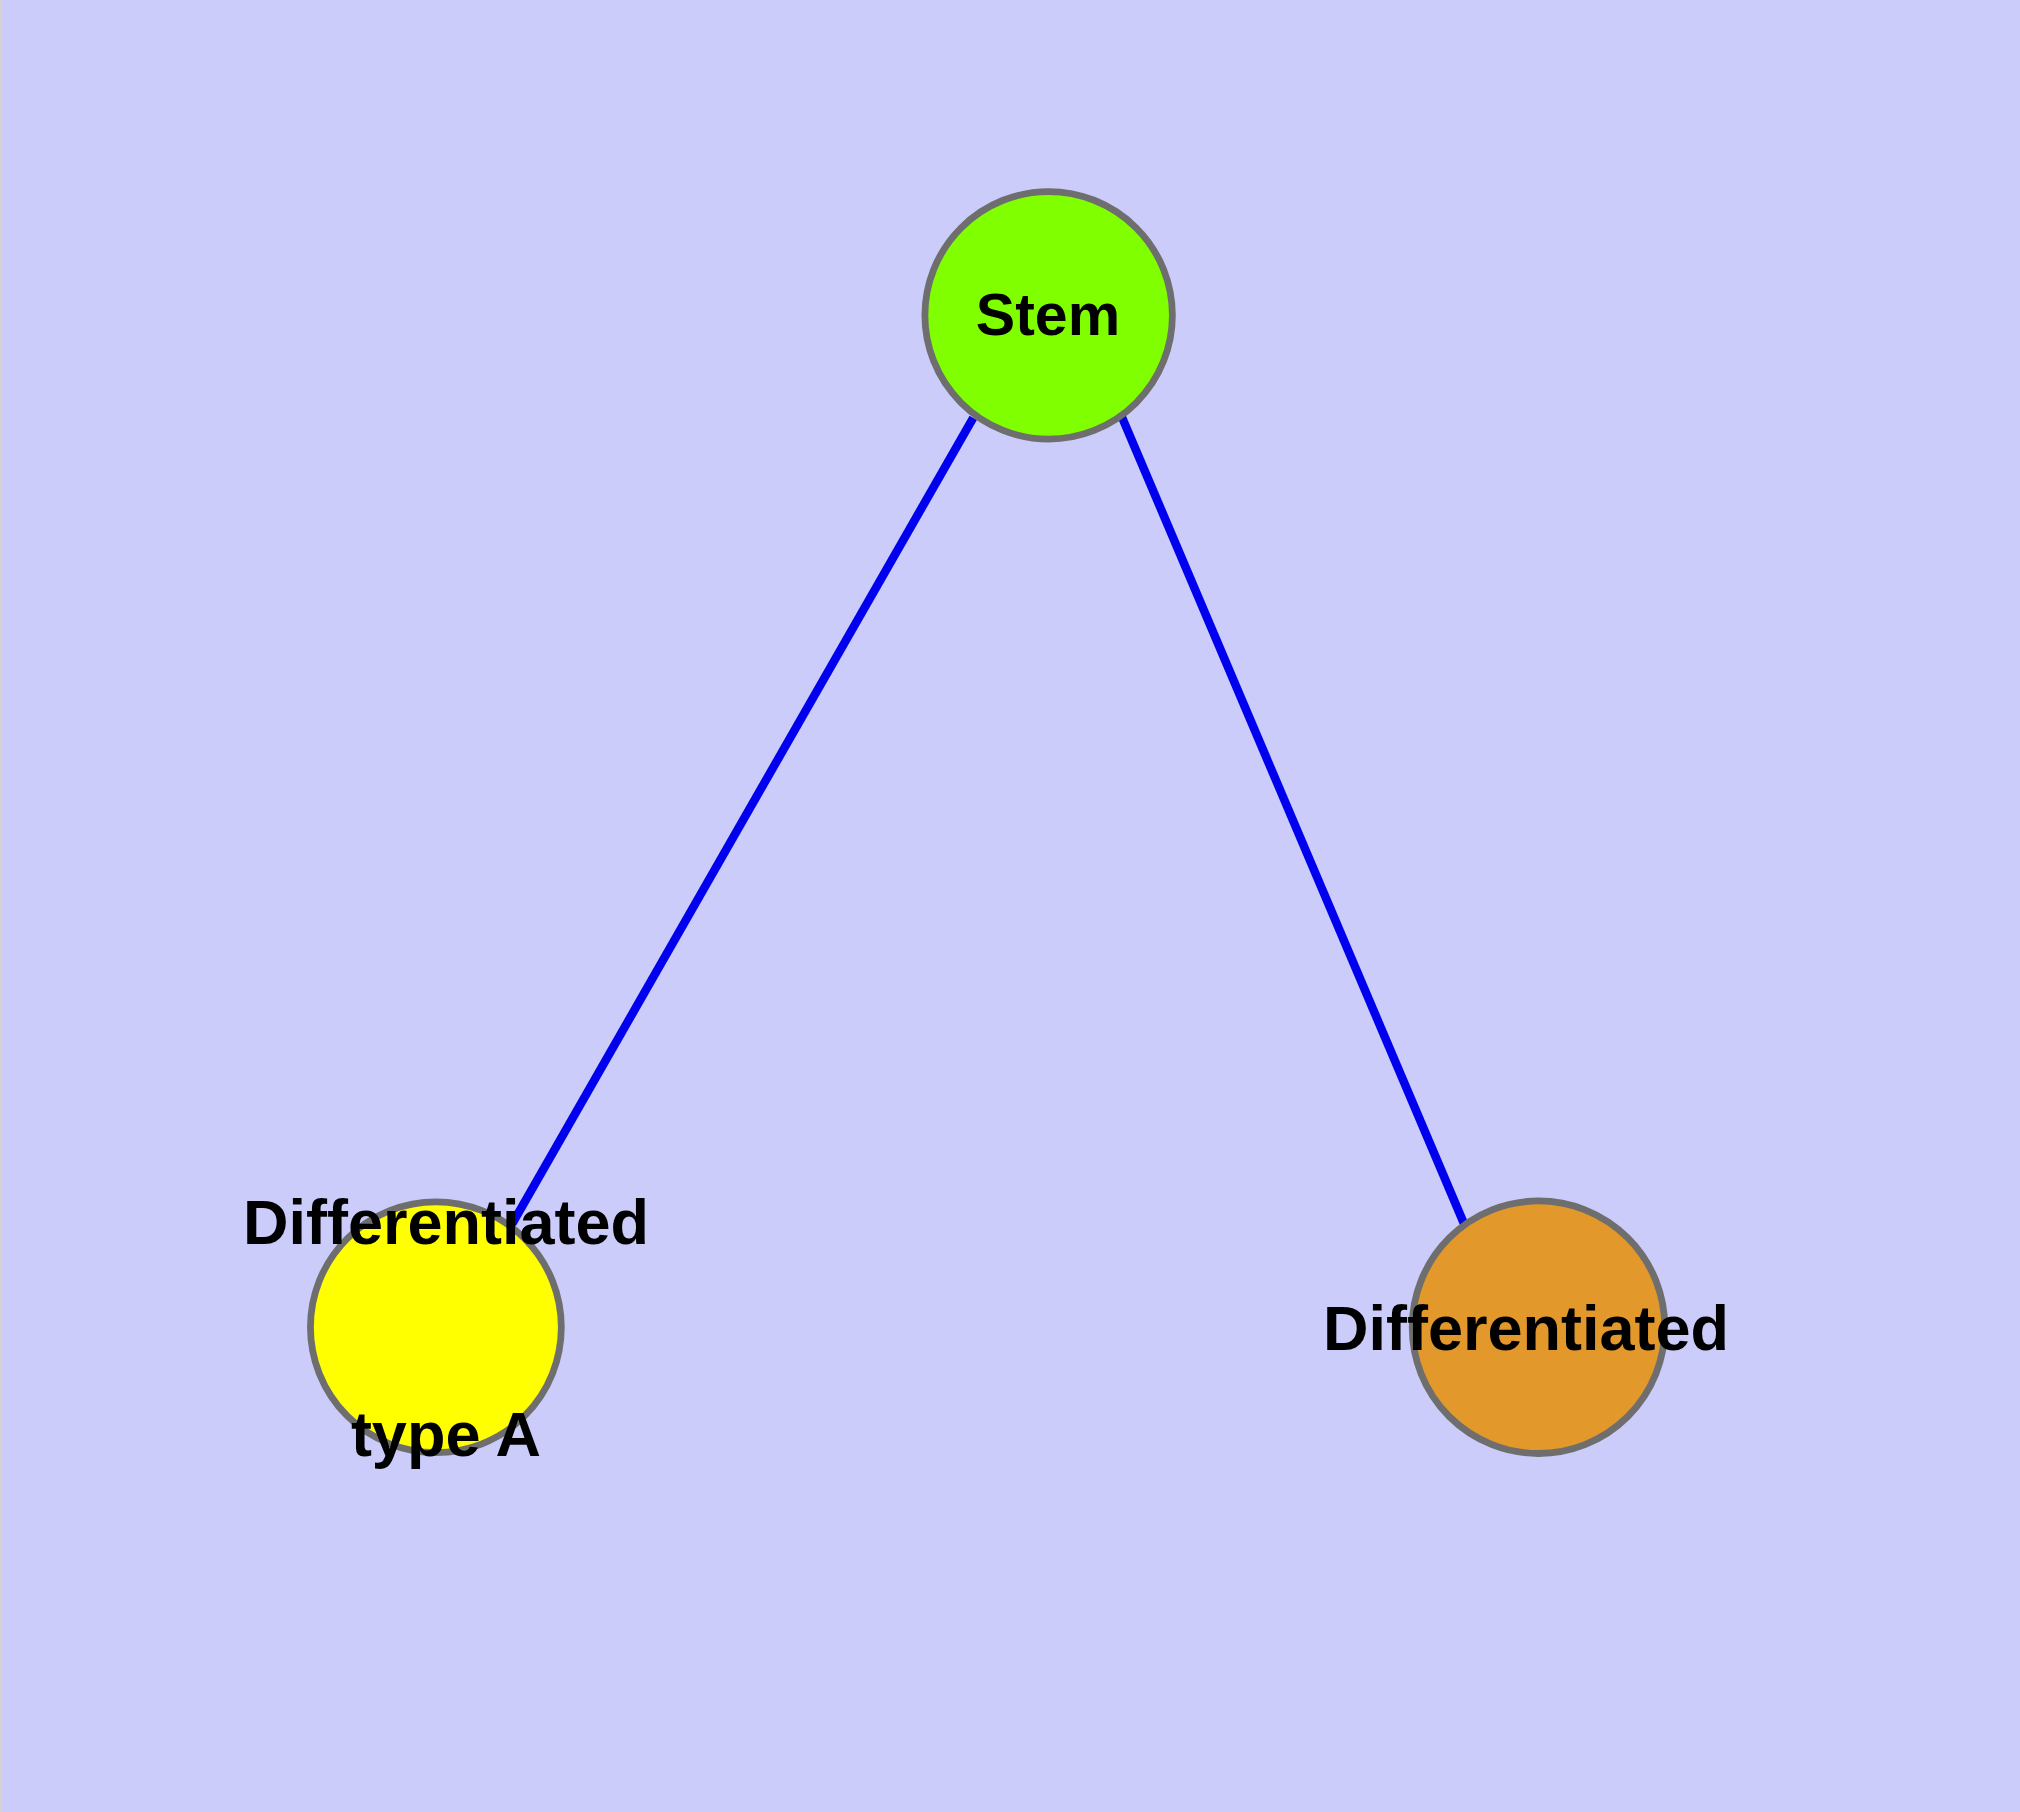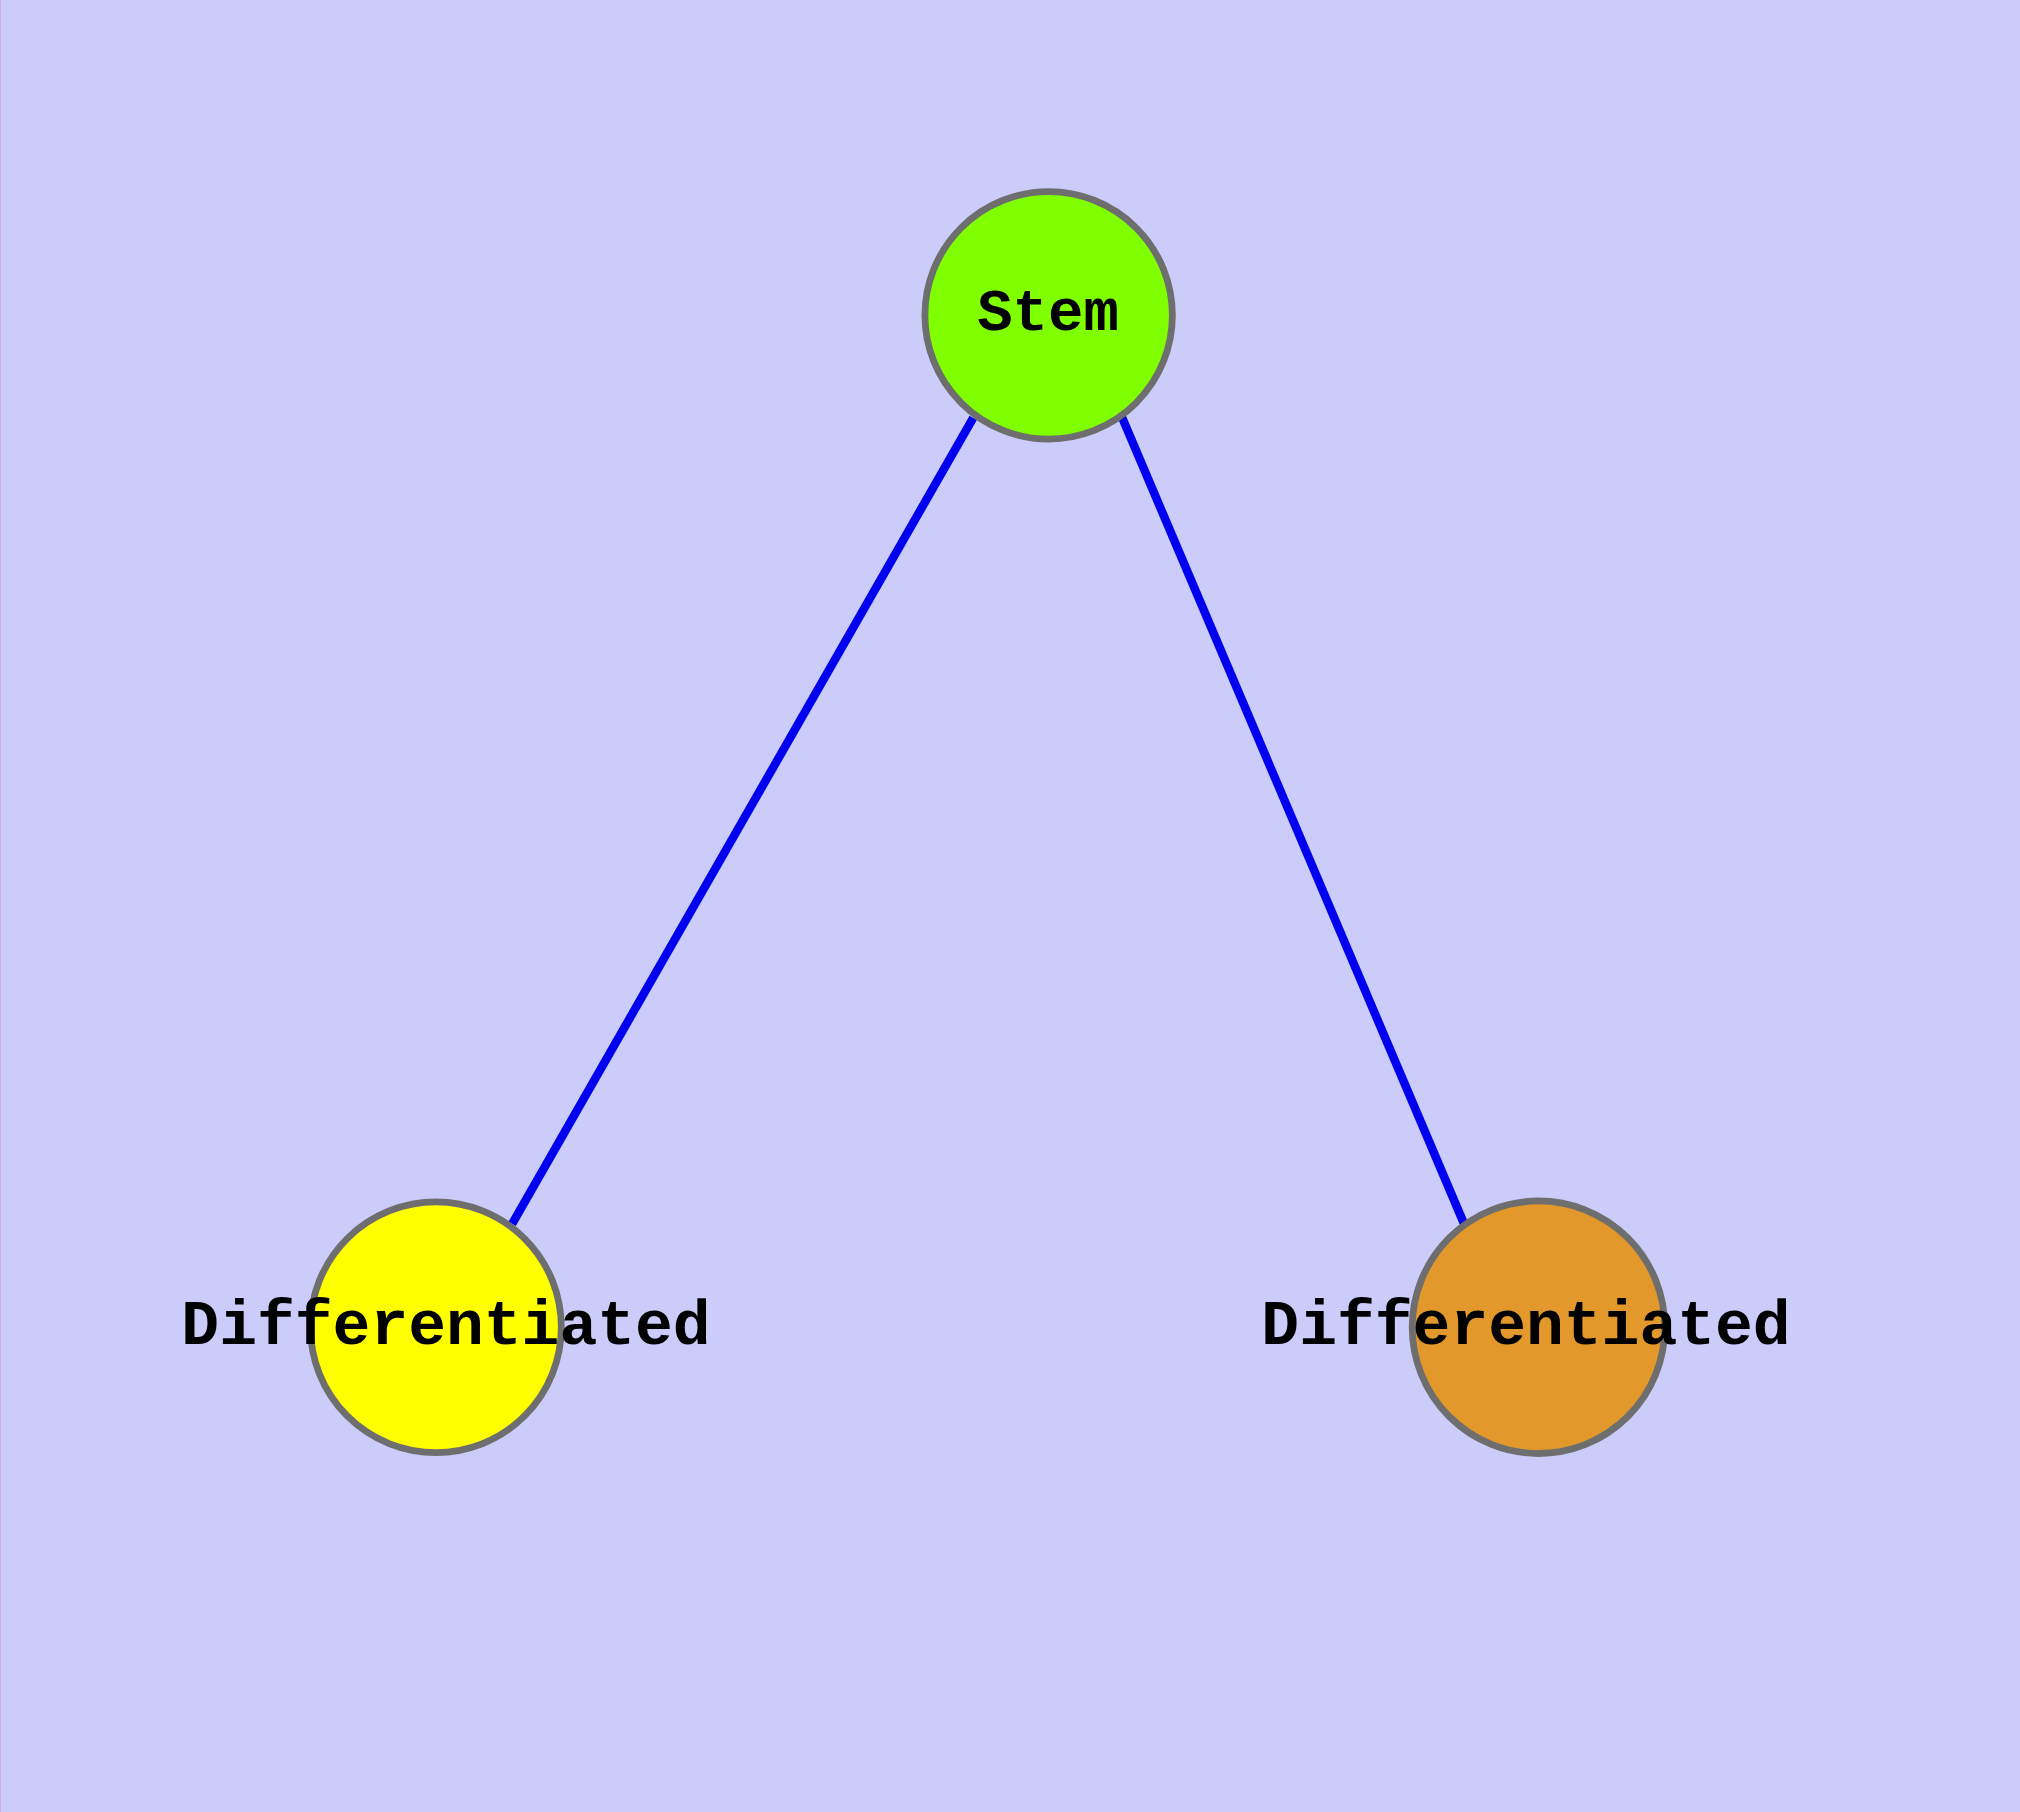--- a/index.html
+++ b/index.html
@@ -51,21 +51,21 @@
   #label-diff-b {
     font-size: 63px;
     left: 1526px;
     top: 1328px;
     transform: translate(-50%, -50%);
   }
 </style>
 </head>
 <body>
 
-<div id="canvas" style="background: #d946ef; font-family: Liberation Mono, monospace;">
+<div id="canvas" style="background: #fde047;">
 
   <svg id="graph-svg" viewBox="0 0 2384 2138" xmlns="http://www.w3.org/2000/svg">
 
     <rect x="0" y="0" width="2384" height="2138" fill="#ccccfa"></rect>
 
     <g>
       <line x1="1148" y1="493" x2="604" y2="1444" stroke="#0000ee" stroke-width="10" stroke-linecap="butt"></line>
       <line x1="1323" y1="491" x2="1728" y2="1446" stroke="#0000ee" stroke-width="10" stroke-linecap="butt"></line>
     </g>
 
@@ -73,20 +73,21 @@
       <circle cx="514" cy="1566" r="148" fill="#ffff00" stroke="#6e6e6e" stroke-width="8"></circle>
       <circle cx="1815" cy="1566" r="149" fill="#e2982a" stroke="#6e6e6e" stroke-width="8"></circle>
       <circle cx="1237" cy="372" r="146" fill="#7fff00" stroke="#6e6e6e" stroke-width="8"></circle>
     </g>
   </svg>
 
   <div class="node-label" id="label-stem" style="color: rgb(0, 0, 0);">Stem</div>
 
   <div class="node-label" id="label-diff-a" style="color: rgb(0, 0, 0);">
     <div>Differentiated</div>
+    <div>type A</div>
   </div>
 
   <div class="node-label" id="label-diff-b" style="color: rgb(0, 0, 0);">
     <div>Differentiated</div>
   </div>
 
 </div>
 
 
 </body></html>

